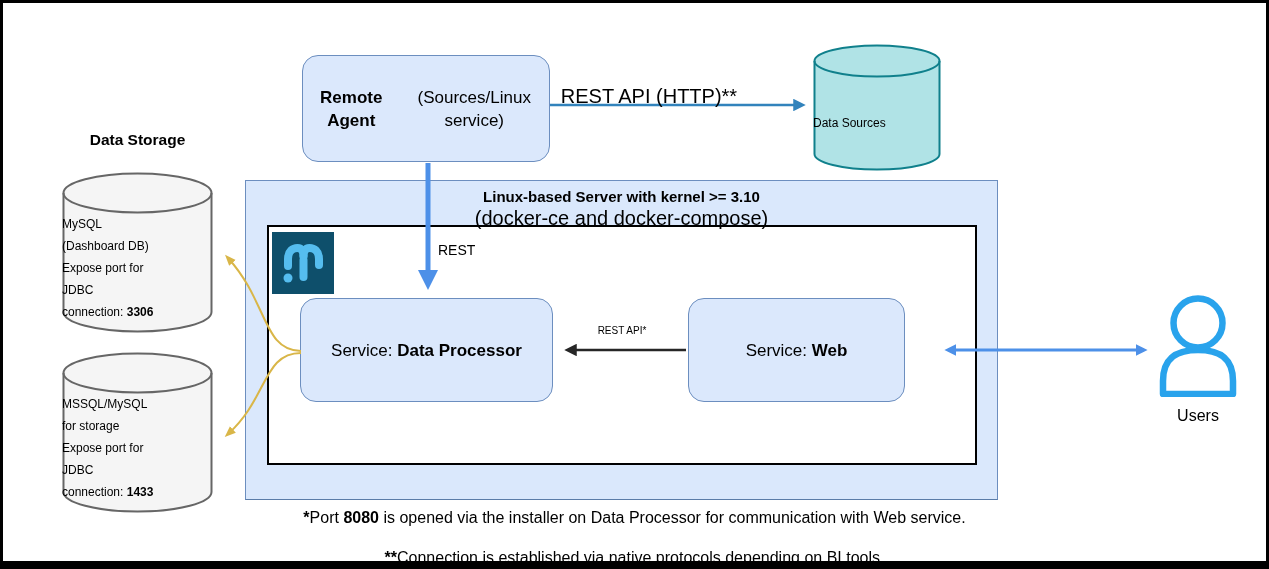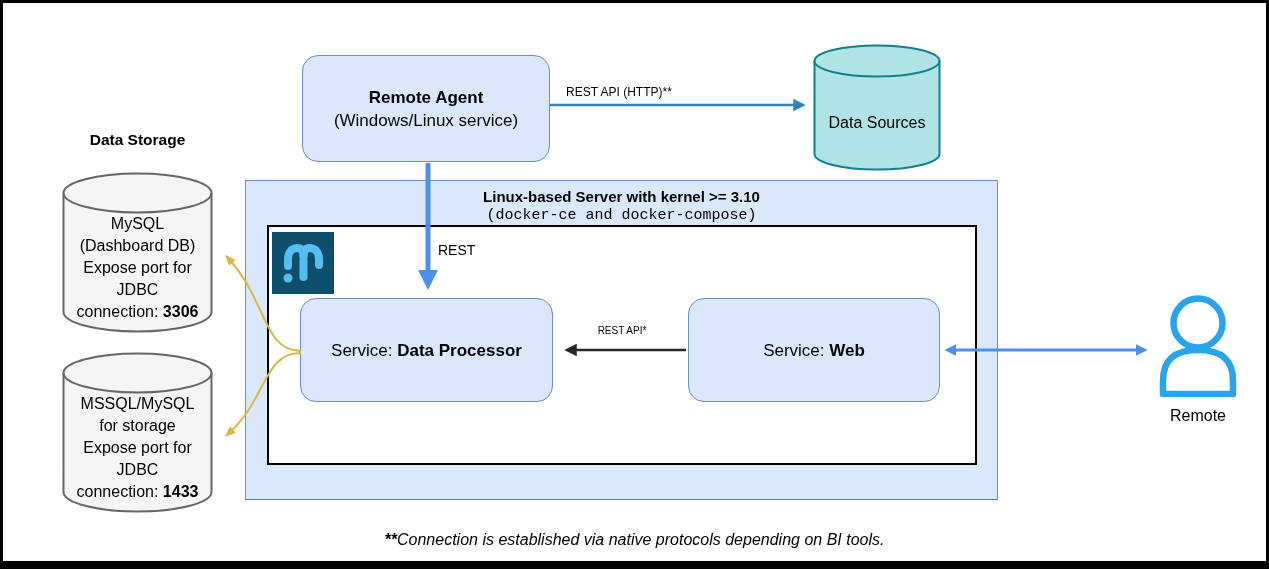--- a/index.html
+++ b/index.html
@@ -15,53 +15,53 @@
   #frame {
     position: absolute; inset: 0;
     border: 3px solid #000; border-bottom-width: 8px;
     pointer-events: none; z-index: 50;
   }
   .abs { position: absolute; }
   .node {
     background: #dbe8fc;
     border: 1px solid #6c8ebf;
     border-radius: 16px;
-    display: flex; flex-direction: column;
+    display: flex; flex-direction: row;
     align-items: center; justify-content: center;
     text-align: center;
     font-size: 17px; line-height: 23px;
     z-index: 3;
   }
   .server-box {
     background: #dae8fc;
     border: 1px solid #6c8ebf;
     border-bottom-color: #5a7ca8;
     z-index: 1;
   }
   .inner-box { background: #fff; border: 2px solid #000; z-index: 2; }
   .cyl { z-index: 2; }
   .cyl svg { display: block; }
   .cyl-text {
     position: absolute; left: 0; right: 0;
-    text-align: center; font-size: 16px; line-height: 22px; z-index: 3;
+    text-align: left; font-size: 12px; line-height: 22px; z-index: 3;
   }
   .heading { font-weight: bold; text-align: center; }
   .edge-label { position: absolute; z-index: 6; background: transparent; }
   #arrows { position: absolute; left: 0; top: 0; z-index: 5; pointer-events: none; }
   .foot { position: absolute; left: 0; width: 100%; text-align: center; font-size: 16px; z-index: 6; }
   b, .b { font-weight: bold; }
 </style>
 </head>
 <body>
 
 <div id="canvas">
 
   <div class="abs node" style="left:302px; top:55px; width:248px; height:107px;">
     <div class="b">Remote Agent</div>
-    <div>(Windows/Linux service)</div>
+    <div>(Sources/Linux service)</div>
   </div>
 
   <div class="abs cyl" style="left:813px; top:44px; width:128px; height:127px;">
     <svg width="128" height="127" viewBox="0 0 128 127">
       <path d="M1.5 17 A62.5 15.5 0 0 1 126.5 17 L126.5 110 A62.5 15.5 0 0 1 1.5 110 Z" fill="#b0e3e6" stroke="#10808c" stroke-width="2"></path>
       <path d="M1.5 17 A62.5 15.5 0 0 0 126.5 17" fill="none" stroke="#10808c" stroke-width="2"></path>
     </svg>
     <div class="cyl-text" style="top:68px;">Data Sources</div>
   </div>
 
@@ -90,47 +90,47 @@
       <div>MSSQL/MySQL</div>
       <div>for storage</div>
       <div>Expose port for</div>
       <div>JDBC</div>
       <div><span>connection: </span><b>1433</b></div>
     </div>
   </div>
 
   <div class="abs server-box" style="left:245px; top:180px; width:753px; height:320px;"></div>
   <div class="abs heading" style="left:245px; top:188px; width:753px; font-size:15px; z-index:4;">Linux-based Server with kernel &gt;= 3.10</div>
-  <div class="abs" style="left:245px; top:207px; width:753px; font-size:15px; text-align:center; z-index:4;font-family:Liberation Mono, monospace;">(docker-ce and docker-compose)</div>
+  <div class="abs" style="left:245px; top:207px; width:753px; font-size:20px; text-align:center; z-index:4;">(docker-ce and docker-compose)</div>
 
   <div class="abs inner-box" style="left:267px; top:225px; width:710px; height:240px;"></div>
 
   <svg class="abs" style="left:272px; top:232px; z-index:4;" width="62" height="62" viewBox="0 0 62 62">
     <rect width="62" height="62" fill="#0e4f6b"></rect>
     <g stroke="#55bdef" stroke-width="8" stroke-linecap="round" fill="none">
       <path d="M16 34 V27 C16 19 21 16 25.5 16 C30 16 31.5 20 31.5 24"></path>
       <path d="M31.5 24 C31.5 20 33 16 37.5 16 C42 16 47 19 47 27 V33"></path>
       <path d="M31.5 28 V45"></path>
     </g>
     <circle cx="16" cy="46" r="4.5" fill="#55bdef"></circle>
   </svg>
 
   <div class="abs node" style="left:300px; top:298px; width:253px; height:104px;">
     <div><span>Service: </span><b>Data Processor</b></div>
   </div>
 
-  <div class="abs node" style="left:688px; top:298px; width:252px; height:104px;">
+  <div class="abs node" style="left:688px; top:298px; width:217px; height:104px;">
     <div><span>Service: </span><b>Web</b></div>
   </div>
 
   <svg class="abs" style="left:1156px; top:295px; z-index:3;" width="84" height="102" viewBox="0 0 84 102">
     <path d="M7 99 V86 C7 62 22 55 42 55 C62 55 77 62 77 86 V99 Z" fill="#ffffff" stroke="#29a3ec" stroke-width="6.5" stroke-linejoin="round"></path>
     <circle cx="42" cy="28" r="24.5" fill="#ffffff" stroke="#29a3ec" stroke-width="6.5"></circle>
   </svg>
-  <div class="abs" style="left:1150px; top:407px; width:96px; text-align:center; font-size:16px; z-index:3;">Remote</div>
+  <div class="abs" style="left:1150px; top:407px; width:96px; text-align:center; font-size:16px; z-index:3;">Users</div>
 
   <svg id="arrows" width="1269" height="569" viewBox="0 0 1269 569">
     <defs>
       <marker id="m-steel" viewBox="0 0 10 10" refX="7" refY="5" markerWidth="5" markerHeight="5" orient="auto">
         <path d="M0 0 L10 5 L0 10 Z" fill="#3283bc"></path>
       </marker>
       <marker id="m-blue" viewBox="0 0 10 10" refX="7" refY="5" markerWidth="4" markerHeight="4" orient="auto">
         <path d="M0 0 L10 5 L0 10 Z" fill="#4d90e8"></path>
       </marker>
       <marker id="m-blue-rev" viewBox="0 0 10 10" refX="7" refY="5" markerWidth="4" markerHeight="4" orient="auto-start-reverse">
@@ -144,20 +144,21 @@
       </marker>
     </defs>
     <path d="M550 105 L802 105" stroke="#3283bc" stroke-width="2.5" fill="none" marker-end="url(#m-steel)"></path>
     <path d="M428 163 L428 284" stroke="#4d90e8" stroke-width="5" fill="none" marker-end="url(#m-blue)"></path>
     <path d="M686 350 L568 350" stroke="#262626" stroke-width="2.5" fill="none" marker-end="url(#m-dark)"></path>
     <path d="M948 350 L1144 350" stroke="#4d90e8" stroke-width="3" fill="none" marker-start="url(#m-blue-rev)" marker-end="url(#m-blue)"></path>
     <path d="M301 351 C263 351 268 302 228 258" stroke="#d9b648" stroke-width="2" fill="none" marker-end="url(#m-gold)"></path>
     <path d="M301 353 C263 353 268 398 228 434" stroke="#d9b648" stroke-width="2" fill="none" marker-end="url(#m-gold)"></path>
   </svg>
 
-  <div class="edge-label" style="left:566px; top:85px; width:256px; font-size:12px;">REST API (HTTP)**</div>
+  <div class="edge-label" style="left:521px; top:85px; width:256px; text-align:center; font-size:20px;">REST API (HTTP)**</div>
   <div class="edge-label" style="left:438px; top:242px; font-size:14px;">REST</div>
   <div class="edge-label" style="left:558px; top:325px; width:128px; text-align:center; font-size:10px;">REST API*</div>
 
-  <div class="foot" style="top:531px;font-style:italic;"><b>**</b><span>Connection is established via native protocols depending on BI tools.</span></div>
+  <div class="foot" style="top:509px;"><b>*</b><span>Port </span><b>8080</b><span> is opened via the installer on Data Processor for communication with Web service.</span></div>
+  <div class="foot" style="top:549px;"><b>**</b><span>Connection is established via native protocols depending on BI tools.</span></div>
 
   <div id="frame"></div>
 </div>
 
 </body></html>

